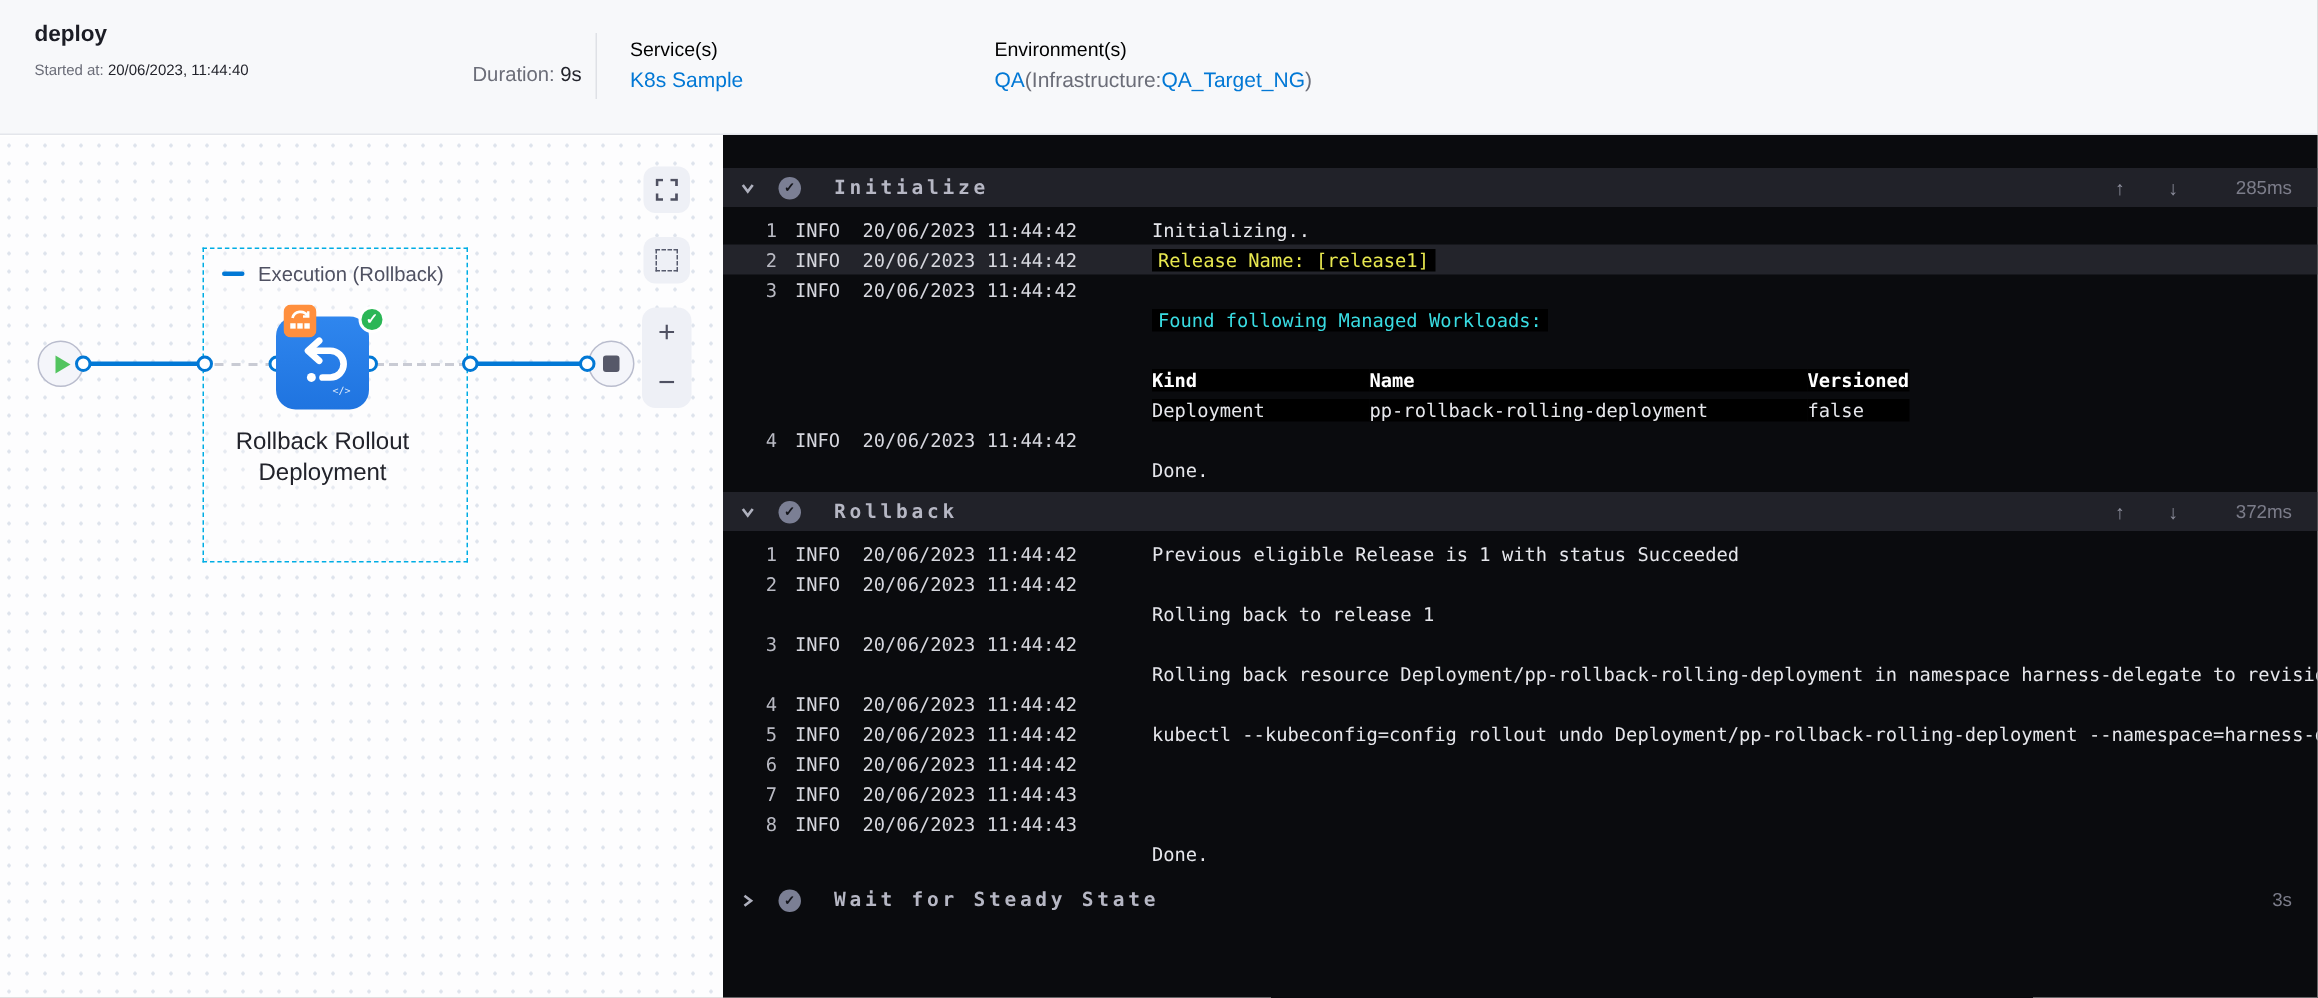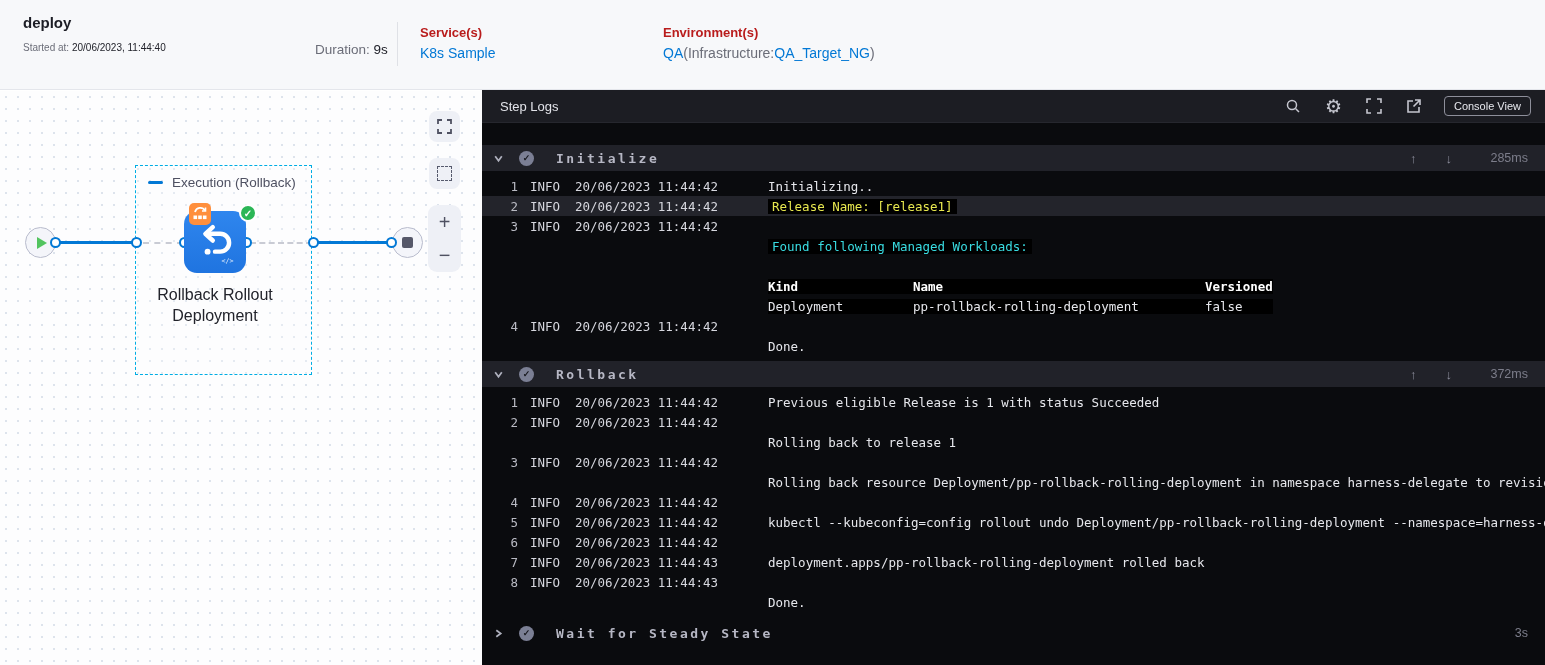--- a/index.html
+++ b/index.html
@@ -9,21 +9,21 @@
   
   .top-header { position:absolute; left:0; top:0; width:1545px; height:90px;
     background:#f7f8fa; border-bottom:1px solid #e4e6eb; }
   .th-title { position:absolute; left:23px; top:14px; font-size:15px; font-weight:700; color:#1c1d25; }
   .th-row2 { position:absolute; left:23px; top:42px; font-size:10px; color:#6b6d78; }
   .th-row2 b { color:#22232b; font-weight:400; }
   .th-duration { position:absolute; left:315px; top:42px; font-size:13.5px; color:#6b6d78; }
   .th-duration b { color:#22232b; font-weight:400; }
   .th-divider { position:absolute; left:397px; top:22px; height:44px; border-left:1px solid #dfe1e6; }
   .th-block { position:absolute; top:25px; }
-  .th-block .lbl { font-size:13px; color:#b91c1c; font-weight:700; }
+  .th-block .lbl { font-size:13px; color:#000000; font-weight:400; }
   .th-block .val { margin-top:5px; font-size:14px; color:#0278d5; }
   .blk-services { left:420px; }
   .blk-env { left:663px; }
   .env-mid { color:#6b6d78; }
   a.link { color:#0278d5; text-decoration:none; cursor:pointer; }
 
   
   .graph-panel { position:absolute; left:0; top:91px; width:482px; height:574px;
     background:#fdfdfe;
     background-image:radial-gradient(#dde3ec 1px, rgba(0,0,0,0) 1.3px);
@@ -182,43 +182,20 @@
   <div class="gp-btn btn-marquee">
     <span class="marquee-glyph"></span>
   </div>
   <div class="zoom-group">
     <span>+</span>
     <span>−</span>
   </div>
 </div>
 
 <div class="console">
-  <div class="console-header">
-    <span class="console-title">Step Logs</span>
-    <span class="ch-spacer"></span>
-    <span class="ch-icon">
-      <svg width="16" height="16" viewBox="0 0 16 16">
-          <circle cx="7" cy="7" r="4.5" stroke="#c5c6cf" stroke-width="1.5" fill="none"></circle>
-          <line x1="10.5" y1="10.5" x2="14" y2="14" stroke="#c5c6cf" stroke-width="1.5"></line>
-        </svg>
-    </span>
-    <span class="ch-icon" style="font-size:19px;">⚙</span>
-    <span class="ch-icon">
-      <svg width="16" height="16" viewBox="0 0 16 16">
-          <path d="M1 5 V1 H5 M11 1 H15 V5 M15 11 V15 H11 M5 15 H1 V11" stroke="#c5c6cf" stroke-width="1.6" fill="none"></path>
-        </svg>
-    </span>
-    <span class="ch-icon">
-      <svg width="16" height="16" viewBox="0 0 16 16">
-          <path d="M7 3 H2 V14 H13 V9" stroke="#c5c6cf" stroke-width="1.6" fill="none"></path>
-          <path d="M9 2 H14 V7 M14 2 L7.5 8.5" stroke="#c5c6cf" stroke-width="1.6" fill="none"></path>
-        </svg>
-    </span>
-    <button class="console-view-btn">Console View</button>
-  </div>
   <div class="log-body" id="log-sections">
       <div class="sec">
         <div class="sec-head">
           <span class="chev">
             <svg width="11" height="11" viewBox="0 0 10 10">
               <polyline points="2,3 5,7 8,3" fill="none" stroke="#aeb0bd" stroke-width="1.6"></polyline>
             </svg>
           </span>
           <span class="check-badge">✓</span>
           <span class="sec-title">Initialize</span>
@@ -257,21 +234,21 @@
         </div>
         <div class="sec-lines">
           <div class="console-row"><span class="c-num">1</span><span class="c-lvl">INFO</span><span class="c-time">20/06/2023 11:44:42</span><span class="c-msg">Previous eligible Release is 1 with status Succeeded</span></div>
           <div class="console-row"><span class="c-num">2</span><span class="c-lvl">INFO</span><span class="c-time">20/06/2023 11:44:42</span><span class="c-msg"></span></div>
           <div class="console-row"><span class="c-num"></span><span class="c-lvl"></span><span class="c-time"></span><span class="c-msg">Rolling back to release 1</span></div>
           <div class="console-row"><span class="c-num">3</span><span class="c-lvl">INFO</span><span class="c-time">20/06/2023 11:44:42</span><span class="c-msg"></span></div>
           <div class="console-row"><span class="c-num"></span><span class="c-lvl"></span><span class="c-time"></span><span class="c-msg">Rolling back resource Deployment/pp-rollback-rolling-deployment in namespace harness-delegate to revision 1</span></div>
           <div class="console-row"><span class="c-num">4</span><span class="c-lvl">INFO</span><span class="c-time">20/06/2023 11:44:42</span><span class="c-msg"></span></div>
           <div class="console-row"><span class="c-num">5</span><span class="c-lvl">INFO</span><span class="c-time">20/06/2023 11:44:42</span><span class="c-msg">kubectl --kubeconfig=config rollout undo Deployment/pp-rollback-rolling-deployment --namespace=harness-delegate</span></div>
           <div class="console-row"><span class="c-num">6</span><span class="c-lvl">INFO</span><span class="c-time">20/06/2023 11:44:42</span><span class="c-msg"></span></div>
-          <div class="console-row"><span class="c-num">7</span><span class="c-lvl">INFO</span><span class="c-time">20/06/2023 11:44:43</span><span class="c-msg">deployment.apps/pp-rollback-rolling-deployment rolled back</span></div>
+          <div class="console-row"><span class="c-num">7</span><span class="c-lvl">INFO</span><span class="c-time">20/06/2023 11:44:43</span></div>
           <div class="console-row"><span class="c-num">8</span><span class="c-lvl">INFO</span><span class="c-time">20/06/2023 11:44:43</span><span class="c-msg"></span></div>
           <div class="console-row"><span class="c-num"></span><span class="c-lvl"></span><span class="c-time"></span><span class="c-msg">Done.</span></div>
         </div>
       </div>
       <div class="sec">
         <div class="sec-head collapsed">
           <span class="chev">
             <svg width="11" height="11" viewBox="0 0 10 10">
               <polyline points="3,2 7,5 3,8" fill="none" stroke="#aeb0bd" stroke-width="1.6"></polyline>
             </svg>

